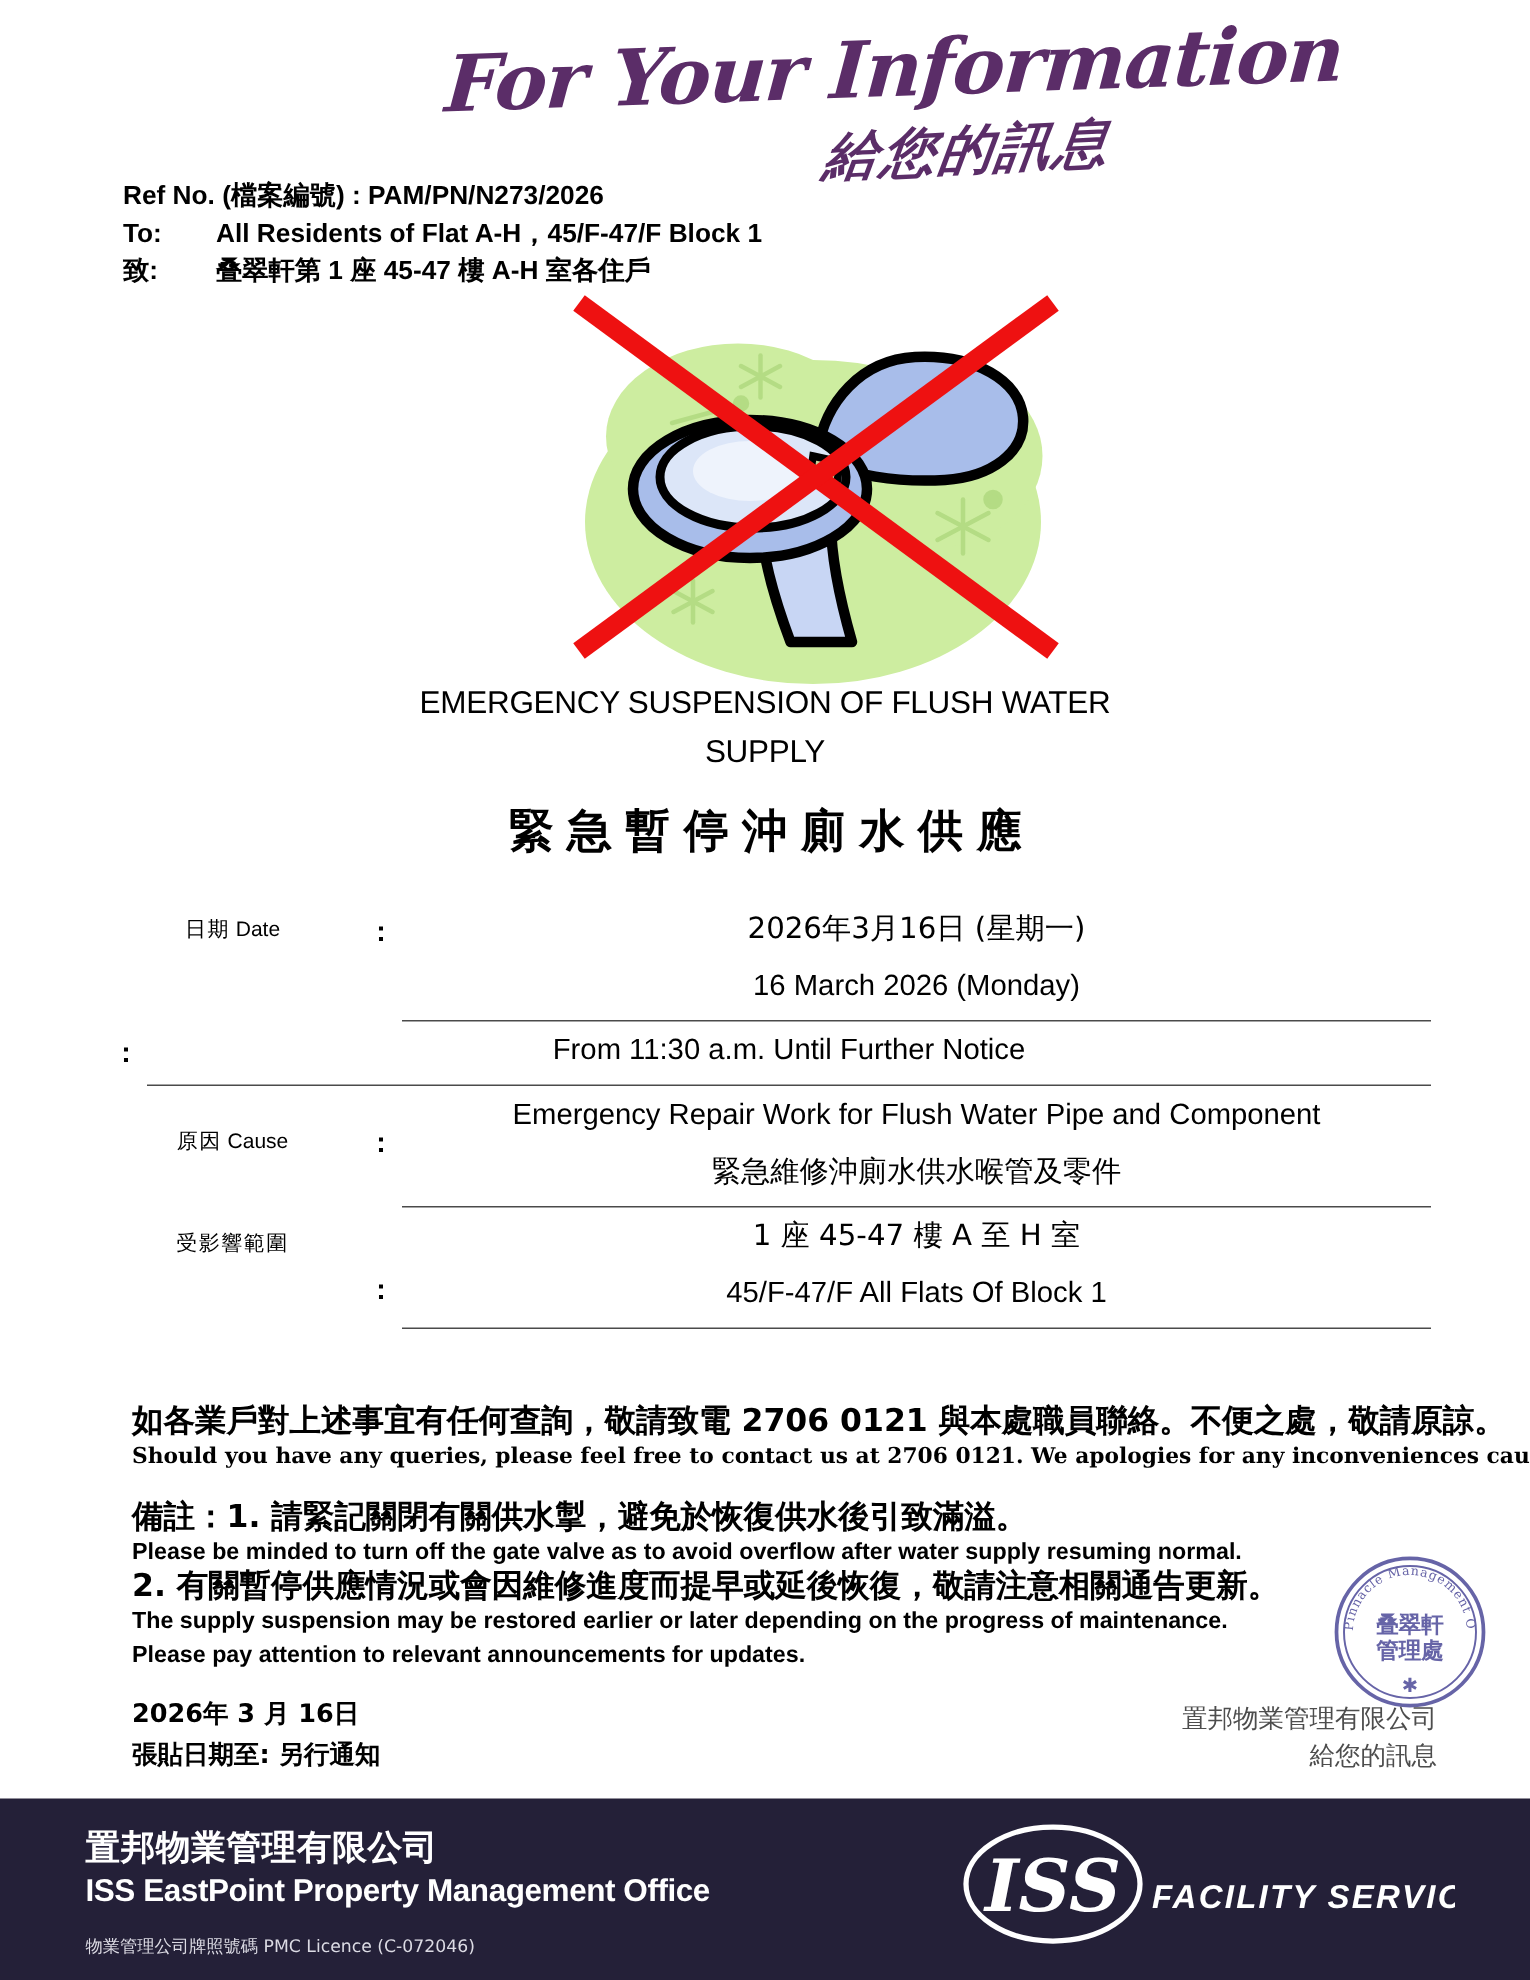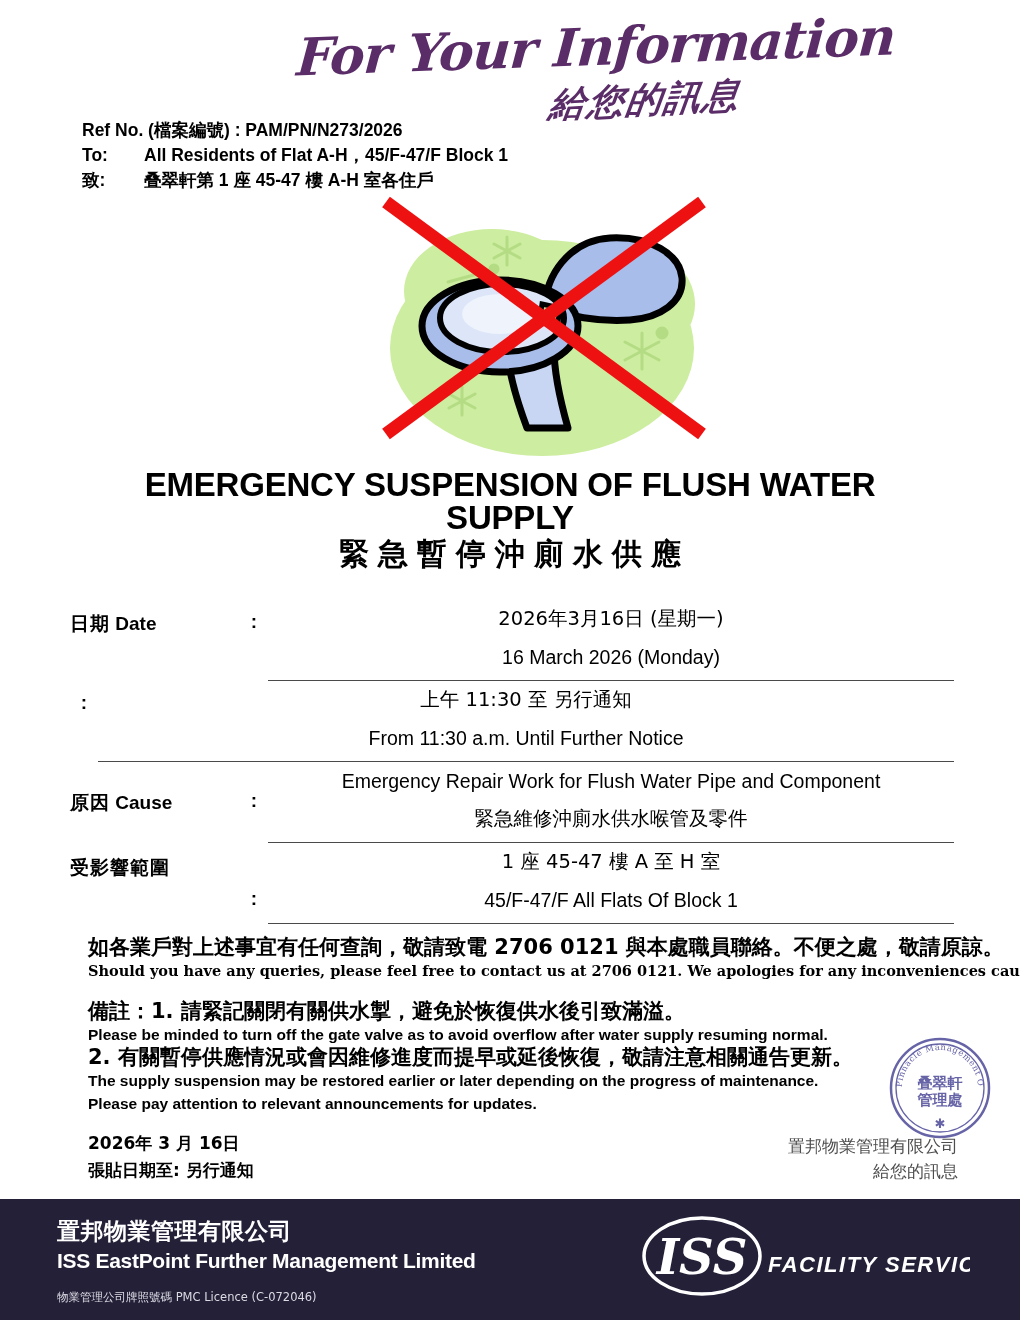--- a/index.html
+++ b/index.html
@@ -74,25 +74,25 @@
     top: 196px;
     width: 330px;
     height: 268px;
   }
   .graphic svg { display: block; }
 
   
   .title-en {
     position: absolute;
     left: 110px;
-    top: 468px;
+    top: 452px;
     width: 800px;
     text-align: center;
-    font-size: 33px;
-    font-weight: bold;
+    font-size: 21px;
+    font-weight: normal;
     line-height: 33px;
     letter-spacing: -0.2px;
   }
   .title-zh {
     position: absolute;
     left: 110px;
     top: 534px;
     width: 800px;
     text-align: center;
     font-family: "DejaVu Sans", sans-serif;
@@ -110,23 +110,23 @@
     width: 884px;
   }
   .drow {
     position: relative;
     display: flex;
     align-items: flex-start;
   }
   .dlabel {
     width: 170px;
     flex: 0 0 170px;
-    text-align: left;
-    font-size: 19px;
-    font-weight: bold;
+    text-align: center;
+    font-size: 14px;
+    font-weight: normal;
     padding-right: 0;
     white-space: nowrap;
   }
   .dlabel .zh {
     font-family: "DejaVu Sans", sans-serif;
     letter-spacing: 1px;
   }
   .dlabel .lines { line-height: 23px; }
   .dcolon {
     width: 28px;
@@ -361,21 +361,20 @@
     <div class="dcolon">:</div>
     <div class="dvalue">
       <span class="ln zh">2026年3月16日 (星期一)</span>
       <span class="ln">16 March 2026 (Monday)</span>
     </div>
   </div>
 
   <div class="drow r-time">
     <div class="dcolon">:</div>
     <div class="dvalue">
-      <span class="ln zh">上午 11:30 至 另行通知</span>
       <span class="ln">From 11:30 a.m. Until Further Notice</span>
     </div>
   </div>
 
   <div class="drow r-cause">
     <div class="dlabel">
       <span class="zh">原因</span>
       <span>Cause</span>
     </div>
     <div class="dcolon">:</div>
@@ -436,21 +435,21 @@
   <div>2026年 3 月 16日</div>
   <div>張貼日期至: 另行通知</div>
 </div>
 <div class="signoff-right">
   <div>置邦物業管理有限公司</div>
   <div>給您的訊息</div>
 </div>
 
 <div class="footer">
   <div class="f-zh">置邦物業管理有限公司</div>
-  <div class="f-en">ISS EastPoint Further Management Limited</div>
+  <div class="f-en">ISS EastPoint Property Management Office</div>
   <div class="f-lic">物業管理公司牌照號碼 PMC Licence (C-072046)</div>
 </div>
 <div class="iss-logo">
   <svg width="330" height="80" viewBox="0 0 330 80" xmlns="http://www.w3.org/2000/svg">
     <ellipse cx="62" cy="40" rx="58" ry="38" fill="none" stroke="#ffffff" stroke-width="3.5"></ellipse>
     <text x="62" y="58" text-anchor="middle" font-family="'DejaVu Serif', serif" font-style="italic" font-weight="bold" font-size="48" fill="#ffffff">ISS</text>
     <text x="128" y="56" font-family="'Liberation Sans', sans-serif" font-style="italic" font-weight="bold" font-size="22" fill="#ffffff" letter-spacing="1.5">FACILITY SERVICES</text>
   </svg>
 </div>
 

